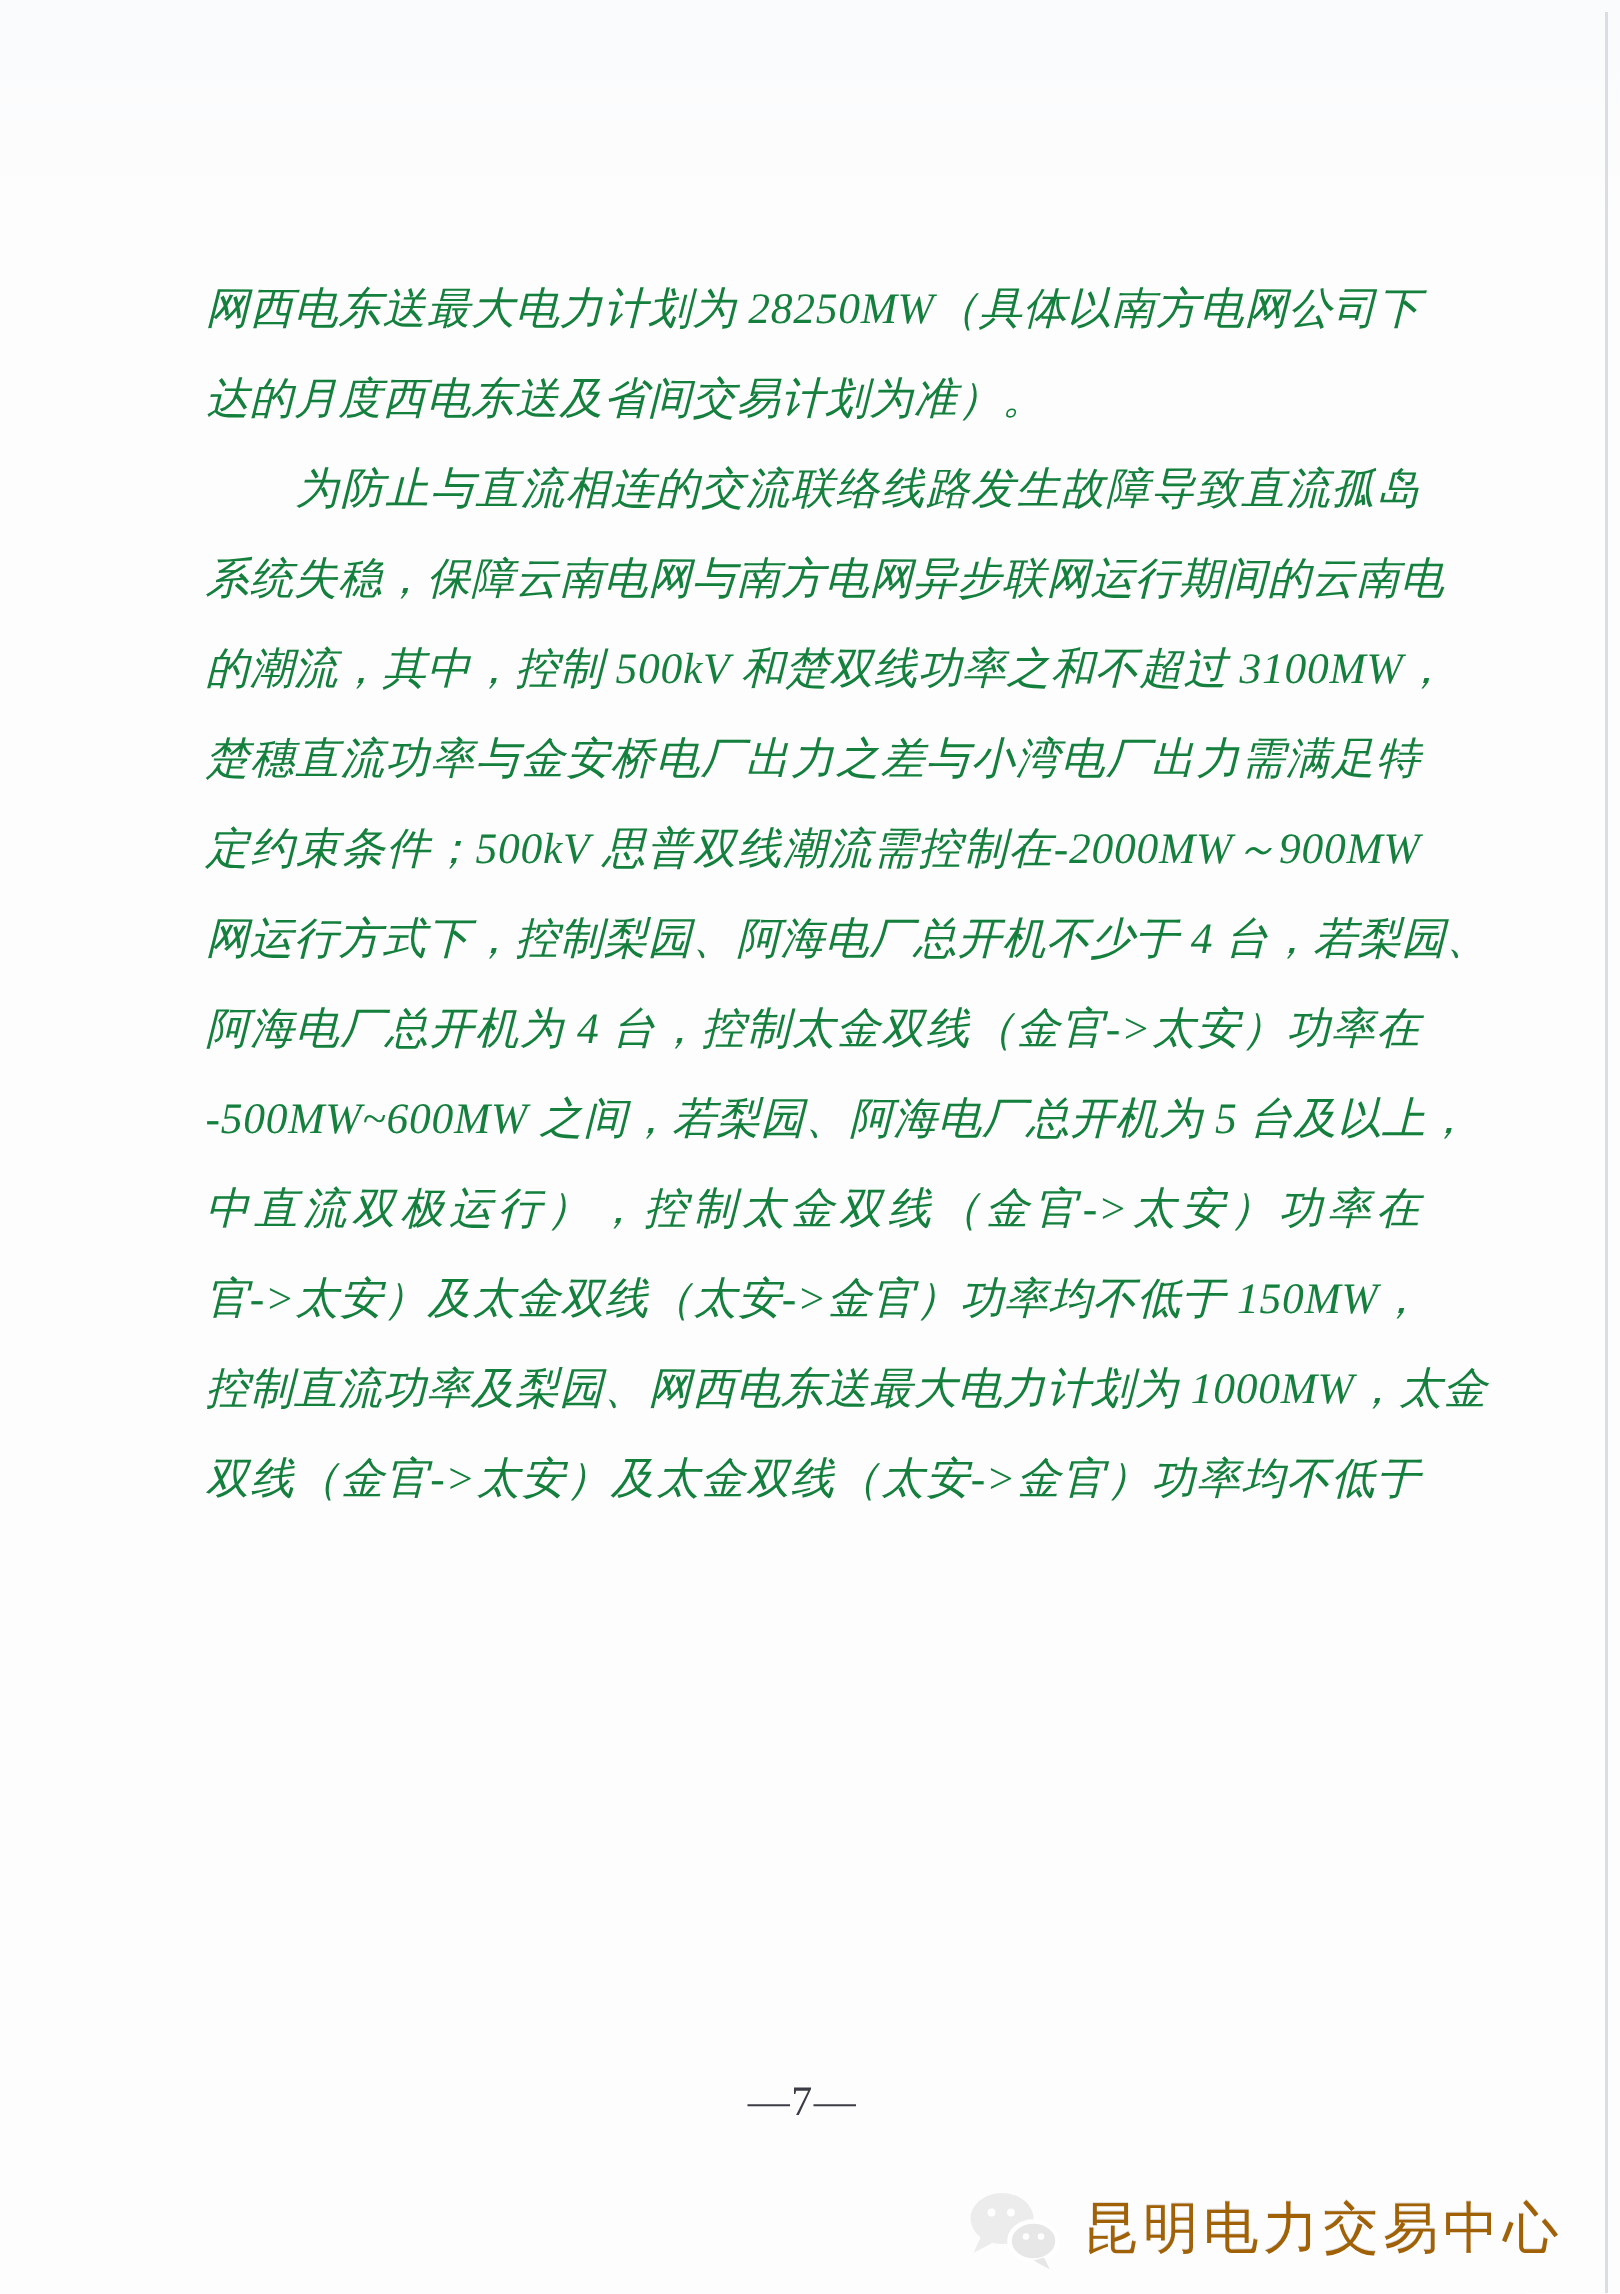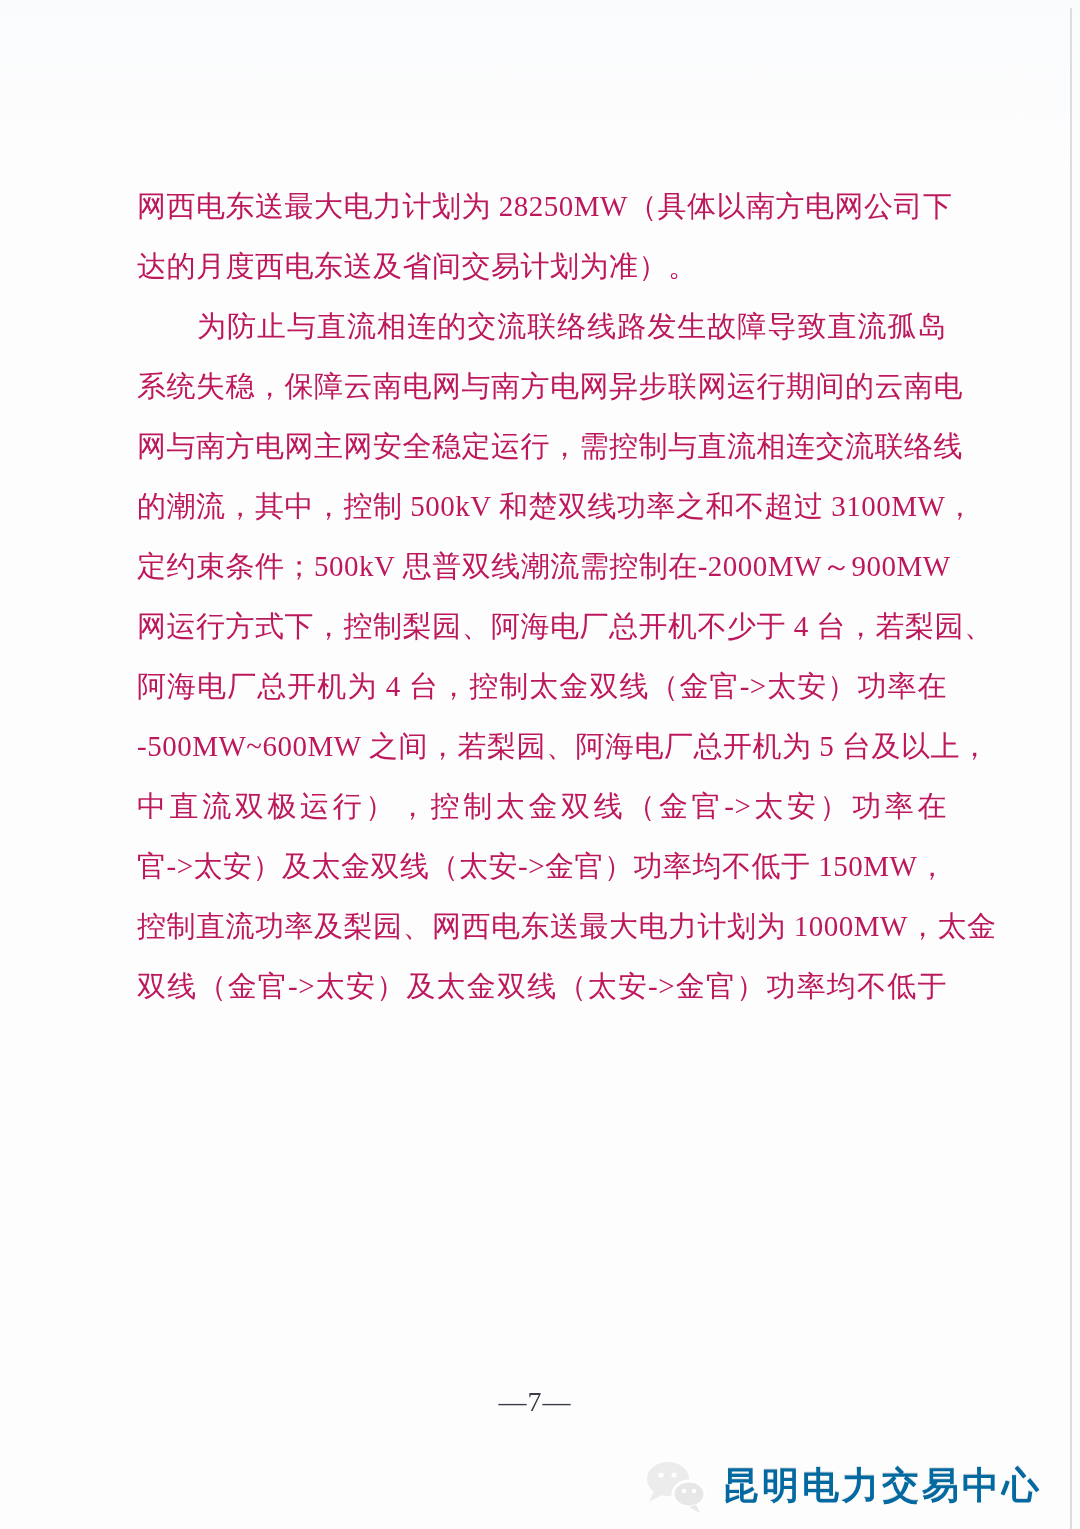--- a/index.html
+++ b/index.html
@@ -26,25 +26,26 @@
   .text-block {
     position: absolute;
     left: 137px;
     top: 176px;
     width: 810px;
   }
   .line {
     height: 60px;
     line-height: 60px;
     font-size: 29px;
-    color: #be185d;
+    color: #15803d;
     white-space: nowrap;
     text-align: justify;
     text-align-last: justify;
     letter-spacing: 0.5px;
+    font-style: italic;
   }
   .line.flush {
     text-align-last: left;
   }
   .line.indent {
     text-indent: 60px;
   }
   .page-number {
     position: absolute;
     left: 0;
@@ -64,22 +65,22 @@
     gap: 12px;
   }
   .wm-icon {
     display: inline-block;
     width: 66px;
     height: 56px;
   }
   .wm-text {
     font-family: "Liberation Sans", "DejaVu Sans", sans-serif;
     font-size: 37px;
-    font-weight: bold;
-    color: #0369a1;
+    font-weight: normal;
+    color: #a16207;
     letter-spacing: 3px;
     text-shadow: 0 1px 0 #ffffff, 0 -1px 0 #dedede;
   }
   .edge-line {
     position: absolute;
     left: 1070px;
     top: 8px;
     bottom: 0;
     width: 2px;
     background: #dadee2;
@@ -90,22 +91,22 @@
 
 <div class="page">
 
   <div class="scan-tint"></div>
 
   <div class="text-block">
       <div class="line">网西电东送最大电力计划为 28250MW（具体以南方电网公司下</div>
       <div class="line flush">达的月度西电东送及省间交易计划为准）。</div>
       <div class="line indent">为防止与直流相连的交流联络线路发生故障导致直流孤岛</div>
       <div class="line">系统失稳，保障云南电网与南方电网异步联网运行期间的云南电</div>
-      <div class="line">网与南方电网主网安全稳定运行，需控制与直流相连交流联络线</div>
       <div class="line">的潮流，其中，控制 500kV 和楚双线功率之和不超过 3100MW，</div>
+      <div class="line">楚穗直流功率与金安桥电厂出力之差与小湾电厂出力需满足特</div>
       <div class="line">定约束条件；500kV 思普双线潮流需控制在-2000MW～900MW</div>
       <div class="line">网运行方式下，控制梨园、阿海电厂总开机不少于 4 台，若梨园、</div>
       <div class="line">阿海电厂总开机为 4 台，控制太金双线（金官-&gt;太安）功率在</div>
       <div class="line">-500MW~600MW 之间，若梨园、阿海电厂总开机为 5 台及以上，</div>
       <div class="line">中直流双极运行），控制太金双线（金官-&gt;太安）功率在</div>
       <div class="line">官-&gt;太安）及太金双线（太安-&gt;金官）功率均不低于 150MW，</div>
       <div class="line">控制直流功率及梨园、网西电东送最大电力计划为 1000MW，太金</div>
       <div class="line">双线（金官-&gt;太安）及太金双线（太安-&gt;金官）功率均不低于</div>
     </div>
 

